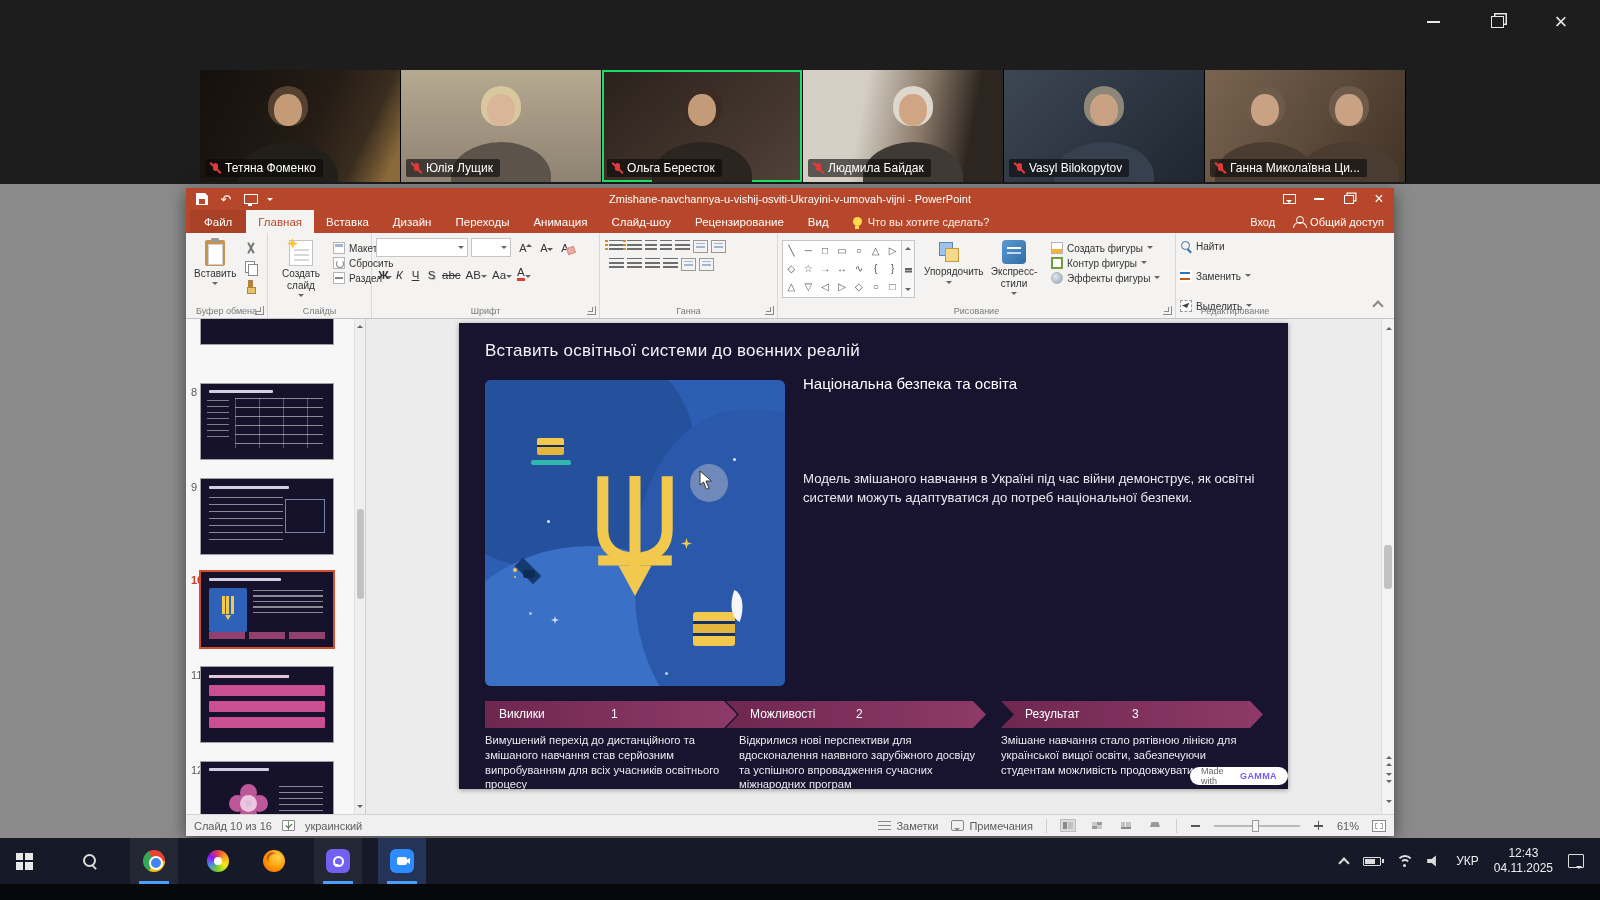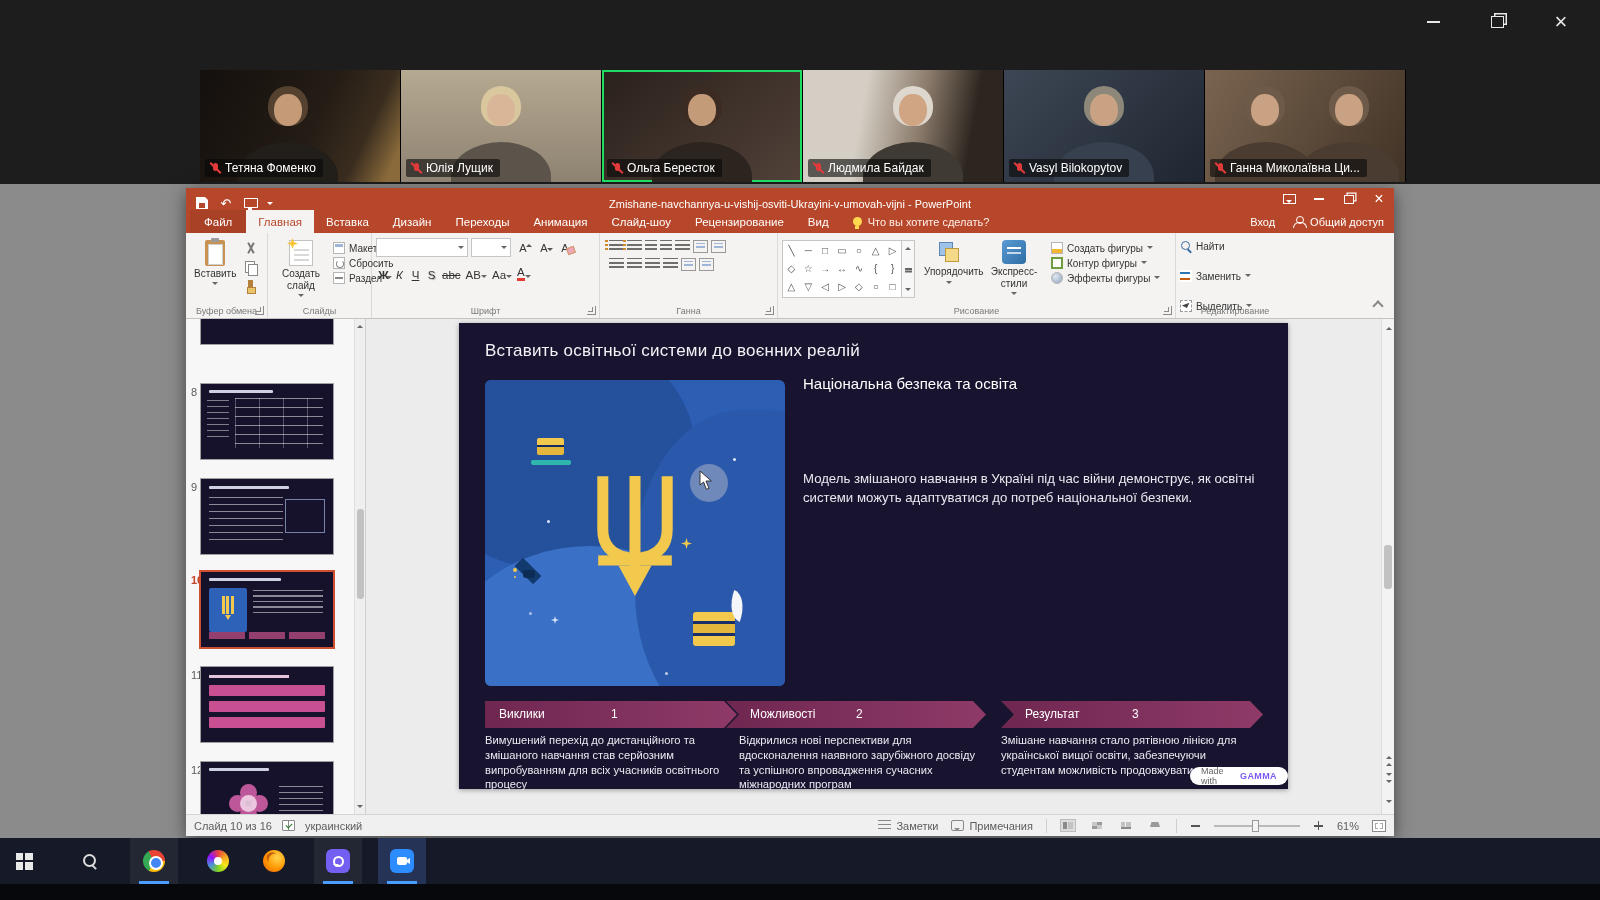--- a/index.html
+++ b/index.html
@@ -31,21 +31,21 @@
 .t4{--hair:#ddd7cd;--skin:#cfa584;--shirt:#3f3a33;background:linear-gradient(100deg,#d4cec4 30%,#8a7a6a 58%,#2d2620 82%)}
 .t5{--hair:#8d8779;--skin:#c9a183;--shirt:#36404e;background:linear-gradient(135deg,#3d4654,#1f2631)}
 .t6{--hair:#6e5a48;--skin:#c9a183;--shirt:#4a3c30;background:linear-gradient(120deg,#7a6450,#413326)}
 .chip{position:absolute;left:5px;bottom:5px;display:flex;align-items:center;gap:4px;background:rgba(8,8,8,.6);color:#fff;font-size:12px;padding:2px 7px 2px 4px;border-radius:2px;white-space:nowrap;z-index:5;max-width:192px;overflow:hidden}
 .micoff{position:relative;width:12px;height:13px;flex:0 0 auto}
 .micoff::before{content:"";position:absolute;left:4px;top:1px;width:5px;height:8px;background:#e03a3a;border-radius:3px}
 .micoff::after{content:"";position:absolute;left:-1px;top:5px;width:15px;height:2px;background:#e03a3a;transform:rotate(45deg)}
 
 
 .ppt{position:absolute;left:186px;top:188px;width:1208px;height:648px;background:#f4f3f2;box-shadow:0 4px 16px rgba(0,0,0,.5);font-size:11px;color:#3c3c3c;z-index:10}
-.titlebar{position:absolute;left:0;top:0;width:100%;height:22px;background:#b7472a;display:flex;align-items:flex-end;color:#fff}
+.titlebar{position:absolute;left:0;top:0;width:100%;height:22px;background:#b7472a;display:flex;align-items:center;color:#fff}
 .qat{display:flex;gap:10px;align-items:center;padding-left:9px}
 .qic{width:14px;height:14px;display:flex;align-items:center;justify-content:center;color:#fff;font-size:12px;position:relative}
 .qic-save::before{content:"";position:absolute;inset:1px;background:#fff;clip-path:polygon(0 0,75% 0,100% 25%,100% 100%,0 100%)}
 .qic-save::after{content:"";position:absolute;left:4px;top:7px;width:6px;height:5px;background:#b7472a}
 .qic-undo::before{content:"↶";font-size:13px}
 .qic-present::before{content:"";position:absolute;left:1px;top:2px;width:12px;height:8px;border:1.5px solid #fff}
 .qic-present::after{content:"";position:absolute;left:5px;bottom:0;width:4px;height:2px;background:#fff}
 .cdw{width:0;height:0;border:3px solid transparent;border-top-color:#fff;margin-top:3px}
 .t-title{position:absolute;left:50%;transform:translateX(-50%);font-size:11px;white-space:nowrap}
 .tb-ctrls{position:absolute;right:0;top:0;height:22px;display:flex}
@@ -739,21 +739,21 @@
             </span>
         </div>
       </div>
     </div>
 
     <div class="status">
       <span>Слайд 10 из 16</span>
       <span class="spell"></span>
       <span>украинский</span>
       <div class="sright">
-        <span style="display:flex;align-items:flex-start;gap:5px">
+        <span style="display:flex;align-items:flex-end;gap:5px">
             <span class="st-ic ic-notes"></span>
             <span>Заметки</span>
           </span>
         <span style="display:flex;align-items:center;gap:5px">
             <span class="st-ic ic-comm"></span>
             <span>Примечания</span>
           </span>
         <span class="vsep"></span>
         <span class="vb vb1 active"></span>
         <span class="vb vb2"></span>
@@ -794,16 +794,30 @@
       </div>
     <div class="tbi open" style="margin-left:16px">
         <span class="viberic">
           <i></i>
         </span>
       </div>
     <div class="tbi open activeapp" style="margin-left:16px">
         <span class="zoomic"></span>
       </div>
 
+    <div class="tray">
+      <span class="chevup"></span>
+      <span class="battic"></span>
+      <span class="wific">
+          <span class="dot"></span>
+        </span>
+      <span class="spkic"></span>
+      <span>УКР</span>
+      <span class="clock">
+        <span>12:43</span>
+        <span>04.11.2025</span>
+      </span>
+      <span class="notific"></span>
+    </div>
   </div>
   <div class="below"></div>
 
 </div>
 
 </body></html>

